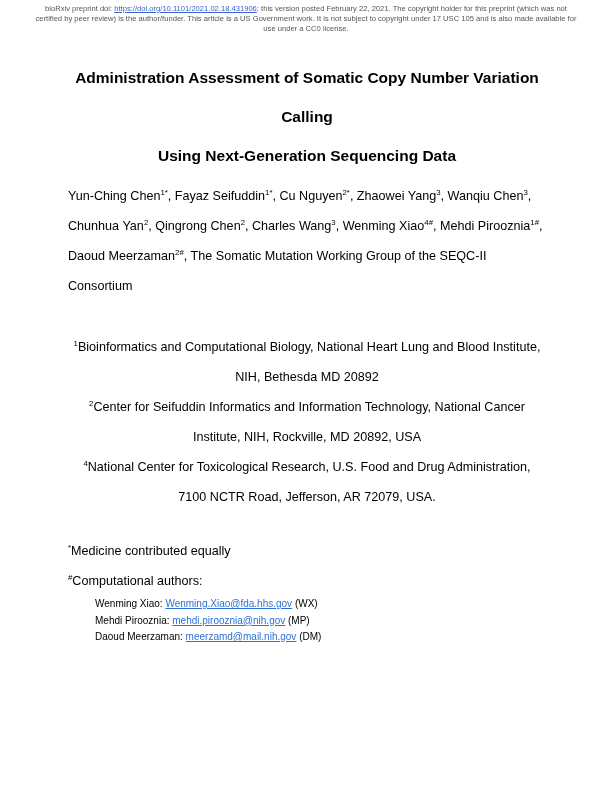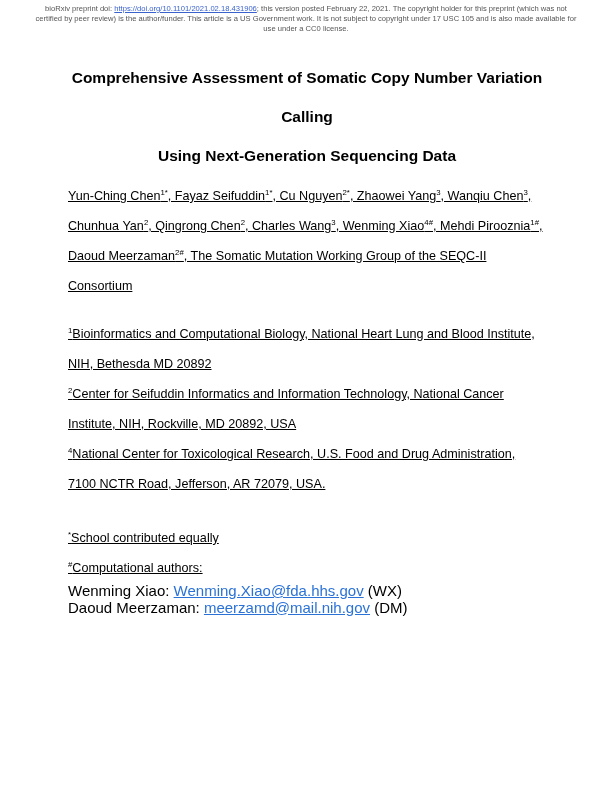--- a/index.html
+++ b/index.html
@@ -16,54 +16,55 @@
     position:absolute;top:4px;left:33px;width:546px;text-align:center;
     font-size:7.6px;line-height:9.8px;color:var(--header-text);
   }
   .content{
     position:absolute;top:58px;left:68px;width:478px;
     font-size:12.6px;line-height:30px;text-align:left;
   }
   .title-block{margin-bottom:6px;}
   .title-line{font-weight:700;font-size:15.5px;line-height:39px;text-align:center;}
   .authors{margin-top:4px;}
-  .affils{margin-top:18px;}
-  .para{margin:0;text-decoration:underline;}
+  .affils{margin-top:31px;text-align:center;}
+  .para{margin:0;}
   .equal-note{margin-top:24px;}
   .corr-heading{margin-top:0;}
-  .corr-rows{font-size:15px;line-height:16.5px;}
+  .corr-rows{font-size:10px;line-height:16.5px;margin-left:27px;}
   sup{font-size:0.62em;vertical-align:super;line-height:0;}
   a.lnk{color:var(--link-blue);text-decoration:underline;cursor:pointer;}
   .notice a.lnk{color:var(--header-link);}
 </style>
 </head>
 <body>
 
 <div class="page">
 
   <div class="notice"><span>bioRxiv preprint doi: </span><a class="lnk" href="#">https://doi.org/10.1101/2021.02.18.431906</a><span>; this version posted February 22, 2021. The copyright holder for this preprint (which was not certified by peer review) is the author/funder. This article is a US Government work. It is not subject to copyright under 17 USC 105 and is also made available for use under a CC0 license.</span></div>
 
   <div class="content">
 
     <div class="title-block">
-      <div class="title-line">Comprehensive Assessment of Somatic Copy Number Variation Calling</div>
+      <div class="title-line">Administration Assessment of Somatic Copy Number Variation Calling</div>
       <div class="title-line">Using Next-Generation Sequencing Data</div>
     </div>
 
     <p class="para authors"><span>Yun-Ching Chen</span><sup>1*</sup><span>, Fayaz Seifuddin</span><sup>1*</sup><span>, Cu Nguyen</span><sup>2*</sup><span>, Zhaowei Yang</span><sup>3</sup><span>, Wanqiu Chen</span><sup>3</sup><span>, Chunhua Yan</span><sup>2</sup><span>, Qingrong Chen</span><sup>2</sup><span>, Charles Wang</span><sup>3</sup><span>, Wenming Xiao</span><sup>4#</sup><span>, Mehdi Pirooznia</span><sup>1#</sup><span>, Daoud Meerzaman</span><sup>2#</sup><span>, The Somatic Mutation Working Group of the SEQC-II Consortium</span></p>
 
     <div class="affils">
       <p class="para"><sup>1</sup><span>Bioinformatics and Computational Biology, National Heart Lung and Blood Institute, NIH, Bethesda MD 20892</span></p>
       <p class="para"><sup>2</sup><span>Center for Seifuddin Informatics and Information Technology, National Cancer Institute, NIH, Rockville, MD 20892, USA</span></p>
       <p class="para"><sup>4</sup><span>National Center for Toxicological Research, U.S. Food and Drug Administration, 7100 NCTR Road, Jefferson, AR 72079, USA.</span></p>
     </div>
 
-    <p class="para equal-note"><sup>*</sup><span>School contributed equally</span></p>
+    <p class="para equal-note"><sup>*</sup><span>Medicine contributed equally</span></p>
 
     <p class="para corr-heading"><sup>#</sup><span>Computational authors:</span></p>
 
     <div class="corr-rows">
       <div class="corr-row"><span>Wenming Xiao: </span><a class="lnk" href="#">Wenming.Xiao@fda.hhs.gov</a><span> (WX)</span></div>
+      <div class="corr-row"><span>Mehdi Pirooznia: </span><a class="lnk" href="#">mehdi.pirooznia@nih.gov</a><span> (MP)</span></div>
       <div class="corr-row"><span>Daoud Meerzaman: </span><a class="lnk" href="#">meerzamd@mail.nih.gov</a><span> (DM)</span></div>
     </div>
 
   </div>
 </div>
 
 </body></html>

